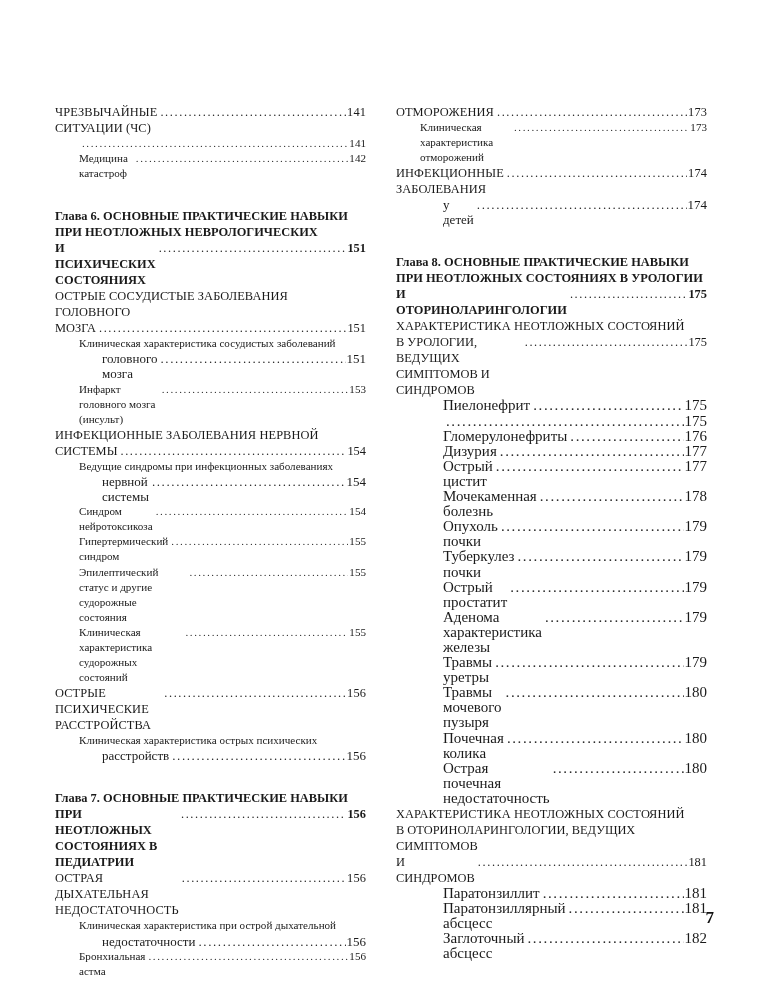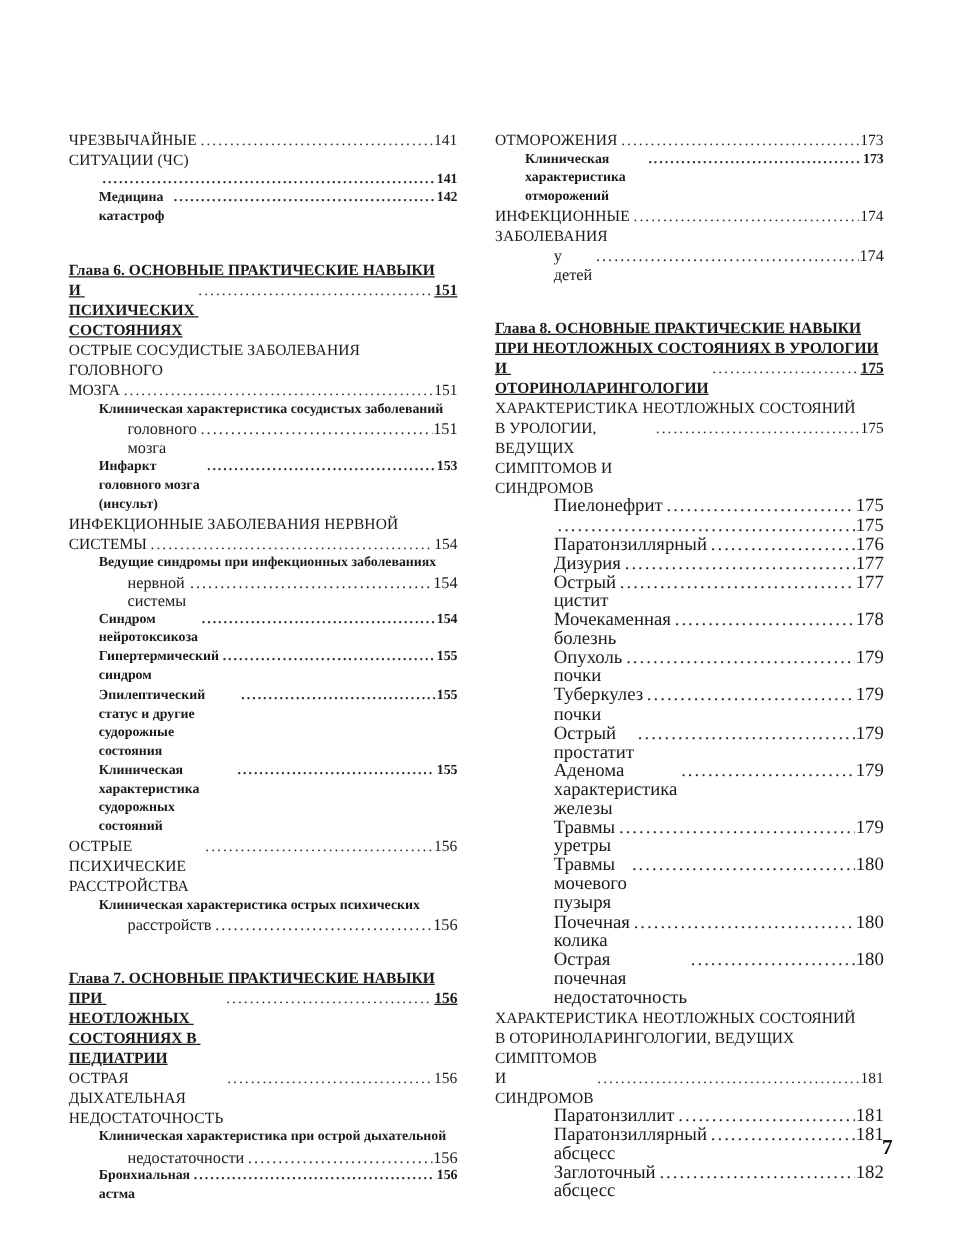--- a/index.html
+++ b/index.html
@@ -72,33 +72,32 @@
     line-height: 16.0px;
     letter-spacing: 0.1px;
     margin-top: 0px;
   }
   .lvl-head .label, .lvl-head .pg { font-size: 12.4px; }
 
   .lvl-sub {
     font-size: 11.1px;
     line-height: 15.1px;
     padding-left: 24px;
-    font-weight: bold;
   }
   .lvl-sub2 {
     font-size: 15px;
     line-height: 15.1px;
     padding-left: 47px;
   }
   .lvl-chapter {
     font-weight: bold;
     font-size: 12.4px;
     line-height: 16.0px;
   }
-  .lvl-chapter .label, .lvl-chapter .pg { font-weight: bold; text-decoration: underline; }
+  .lvl-chapter .label, .lvl-chapter .pg { font-weight: bold; }
   .lvl-chapter .dots { font-weight: normal; }
 
   .lvl-cont {      
     font-size: 12.4px;
     line-height: 16.0px;
   }
   .lvl-subcont {
     font-size: 13px;
     line-height: 15.1px;
     padding-left: 47px;
@@ -142,20 +141,26 @@
           </div>
         </div>
         <div class="gap-l"></div>
         <div class="entry lvl-chapter">
           <div class="row nodots">
             <span class="label">Глава 6. ОСНОВНЫЕ ПРАКТИЧЕСКИЕ НАВЫКИ</span>
             <span class="pg"></span>
           </div>
         </div>
         <div class="entry lvl-chapter">
+          <div class="row nodots">
+            <span class="label">ПРИ НЕОТЛОЖНЫХ НЕВРОЛОГИЧЕСКИХ</span>
+            <span class="pg"></span>
+          </div>
+        </div>
+        <div class="entry lvl-chapter">
           <div class="row">
             <span class="label">И ПСИХИЧЕСКИХ СОСТОЯНИЯХ</span>
             <span class="dots">..........................................................................................</span>
             <span class="pg">151</span>
           </div>
         </div>
         <div class="entry lvl-head">
           <div class="row nodots">
             <span class="label">ОСТРЫЕ СОСУДИСТЫЕ ЗАБОЛЕВАНИЯ ГОЛОВНОГО</span>
             <span class="pg"></span>
@@ -374,21 +379,21 @@
           </div>
         </div>
         <div class="entry lvl-sub2">
           <div class="row">
             <span class="dots">..........................................................................................</span>
             <span class="pg">175</span>
           </div>
         </div>
         <div class="entry lvl-sub2">
           <div class="row">
-            <span class="label">Паратонзиллярный</span>
+            <span class="label">Гломерулонефриты</span>
             <span class="dots">..........................................................................................</span>
             <span class="pg">176</span>
           </div>
         </div>
         <div class="entry lvl-sub2">
           <div class="row">
             <span class="label">Дизурия</span>
             <span class="dots">..........................................................................................</span>
             <span class="pg">177</span>
           </div>

